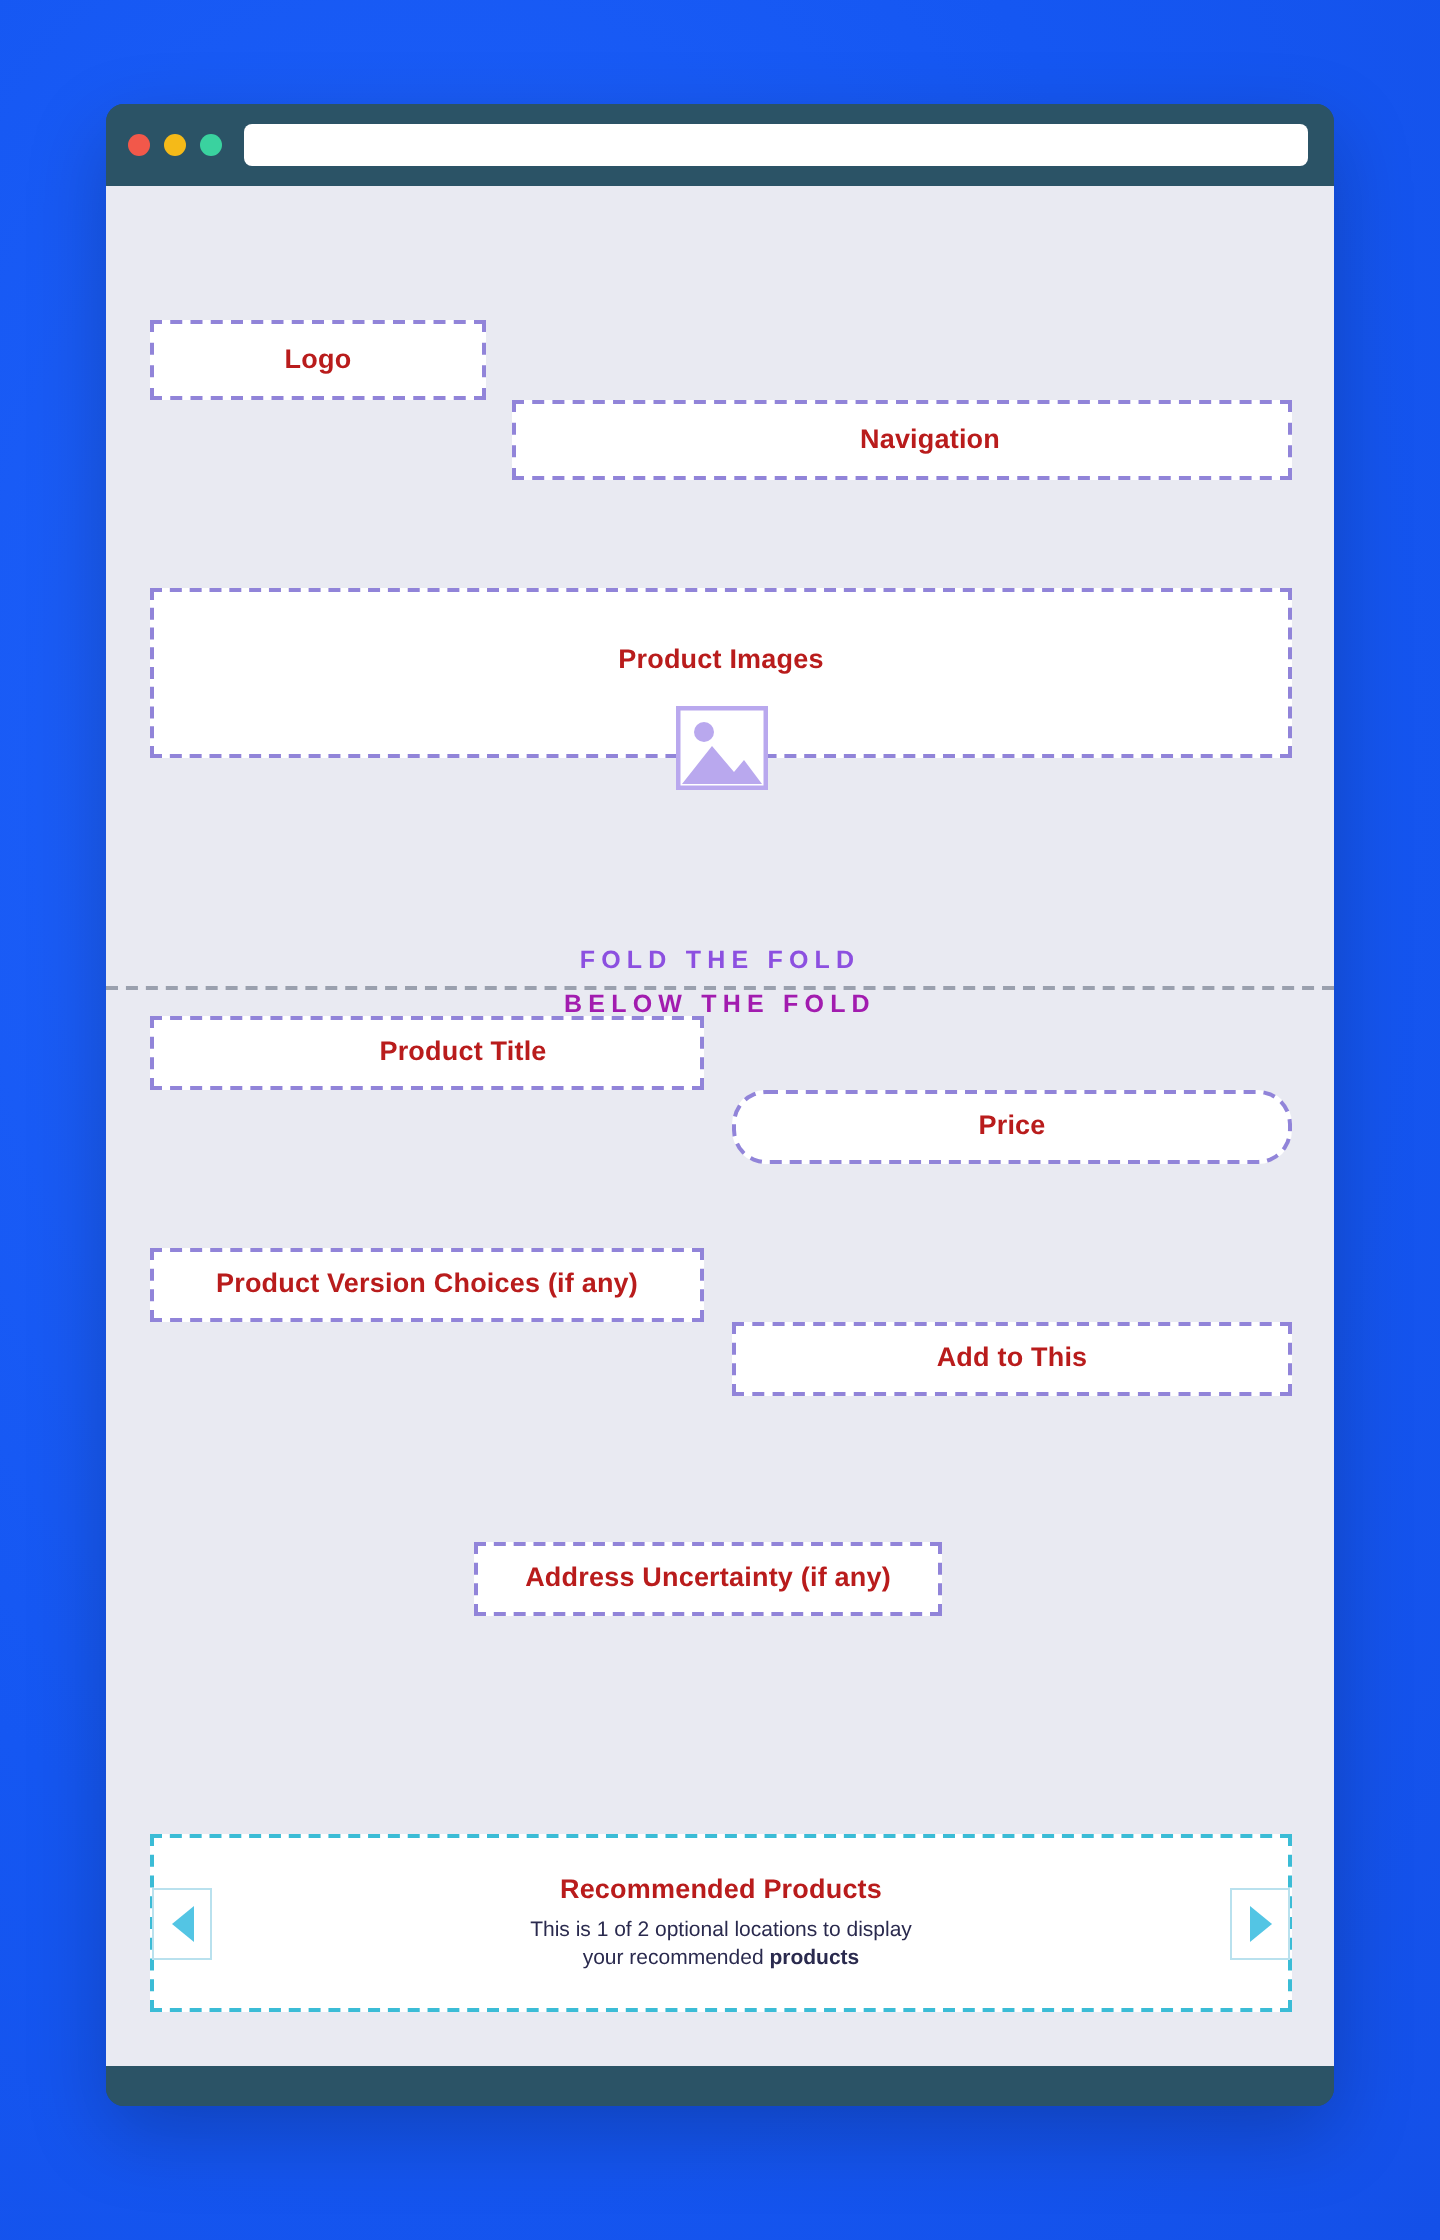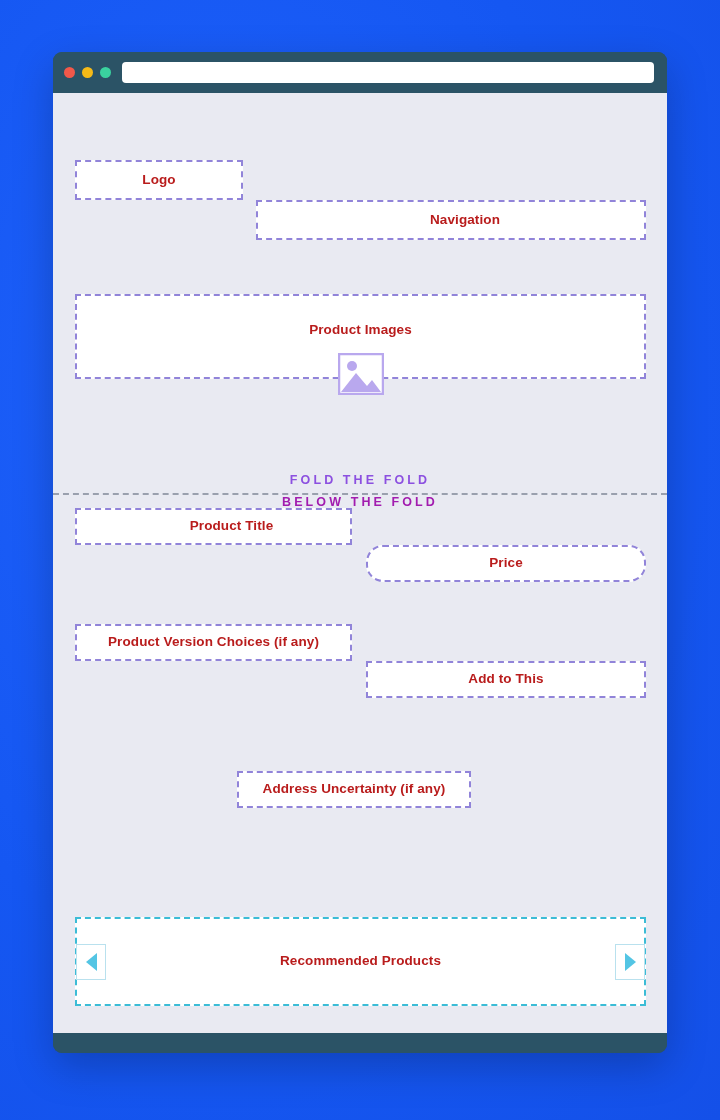--- a/index.html
+++ b/index.html
@@ -245,20 +245,24 @@
 
     <div class="fold-label" id="label-above-fold">FOLD THE FOLD</div>
     <div id="fold-divider"></div>
     <div class="fold-label" id="label-below-fold">BELOW THE FOLD</div>
 
     <div class="wf wf-teal" id="box-recommended-1">
       <div class="carousel-arrow arrow-prev">
         <span class="tri-left"></span>
       </div>
       <span class="wf-label">Recommended Products</span>
+      <span class="wf-sub">
+        <span>This is 1 of 2 optional locations to display</span><br>
+        <span>your recommended </span><b>products</b>
+      </span>
       <div class="carousel-arrow arrow-next">
         <span class="tri-right"></span>
       </div>
     </div>
 
   </div>
 
   <div class="footerbar"></div>
 </div>
 

